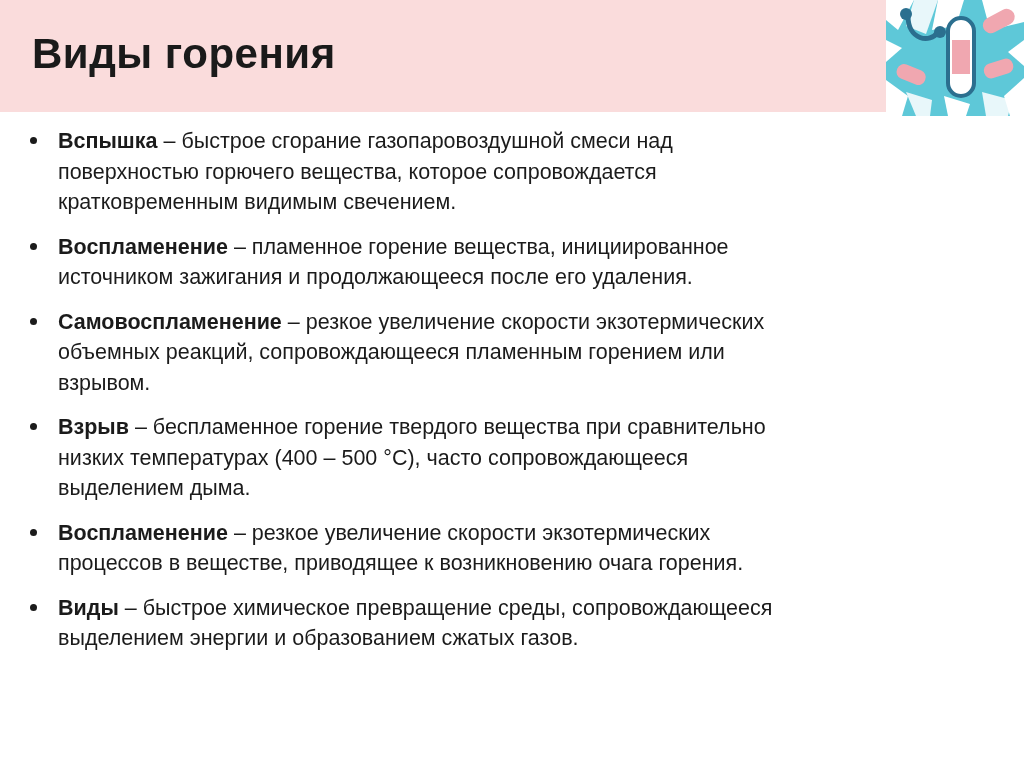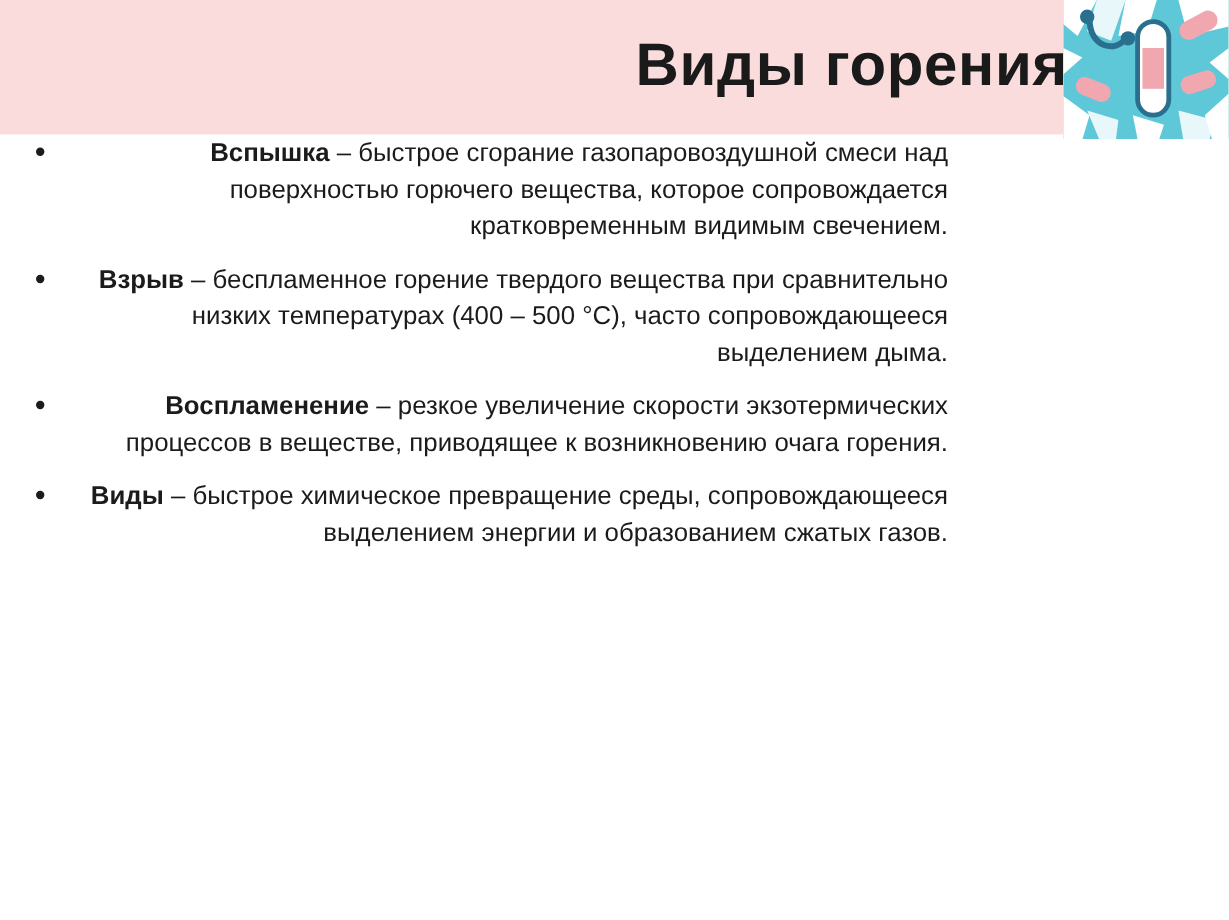--- a/index.html
+++ b/index.html
@@ -25,43 +25,43 @@
     top: 0;
     width: 1024px;
     height: 112px;
     background: #fadcdc;
   }
   .title {
     position: absolute;
     left: 0;
     top: 24px;
     width: 890px;
-    text-align: right;
-    font-size: 50px;
+    text-align: left;
+    font-size: 42px;
     font-weight: bold;
     color: #1a1a1a;
     letter-spacing: 0.5px;
     line-height: 60px;
+    padding-left: 32px;
   }
   .deco {
     position: absolute;
     right: 0;
     top: 0;
     width: 138px;
     height: 116px;
     overflow: hidden;
   }
   .content {
     position: absolute;
     left: 0;
-    top: 112px;
+    top: 126px;
     width: 820px;
     padding: 0 30px 0 14px;
     box-sizing: border-box;
-    text-align: right;
   }
   ul.bullets {
     list-style: none;
     margin: 0;
     padding: 0;
   }
   ul.bullets > li {
     position: relative;
     padding-left: 44px;
     margin-bottom: 14px;
@@ -129,20 +129,28 @@
   </div>
 
   <div class="content">
     <ul class="bullets">
       <li>
         <span class="dot"></span>
         <span class="term">Вспышка</span><span class="rest"> – быстрое сгорание газопаровоздушной смеси над поверхностью горючего вещества, которое сопровождается кратковременным видимым свечением.</span>
       </li>
       <li>
         <span class="dot"></span>
+        <span class="term">Воспламенение</span><span class="rest"> – пламенное горение вещества, инициированное источником зажигания и продолжающееся после его удаления.</span>
+      </li>
+      <li>
+        <span class="dot"></span>
+        <span class="term">Самовоспламенение</span><span class="rest"> – резкое увеличение скорости экзотермических объемных реакций, сопровождающееся пламенным горением или взрывом.</span>
+      </li>
+      <li>
+        <span class="dot"></span>
         <span class="term">Взрыв</span><span class="rest"> – беспламенное горение твердого вещества при сравнительно низких температурах (400 – 500 °C), часто сопровождающееся выделением дыма.</span>
       </li>
       <li>
         <span class="dot"></span>
         <span class="term">Воспламенение</span><span class="rest"> – резкое увеличение скорости экзотермических процессов в веществе, приводящее к возникновению очага горения.</span>
       </li>
       <li>
         <span class="dot"></span>
         <span class="term">Виды</span><span class="rest"> – быстрое химическое превращение среды, сопровождающееся выделением энергии и образованием сжатых газов.</span>
       </li>

